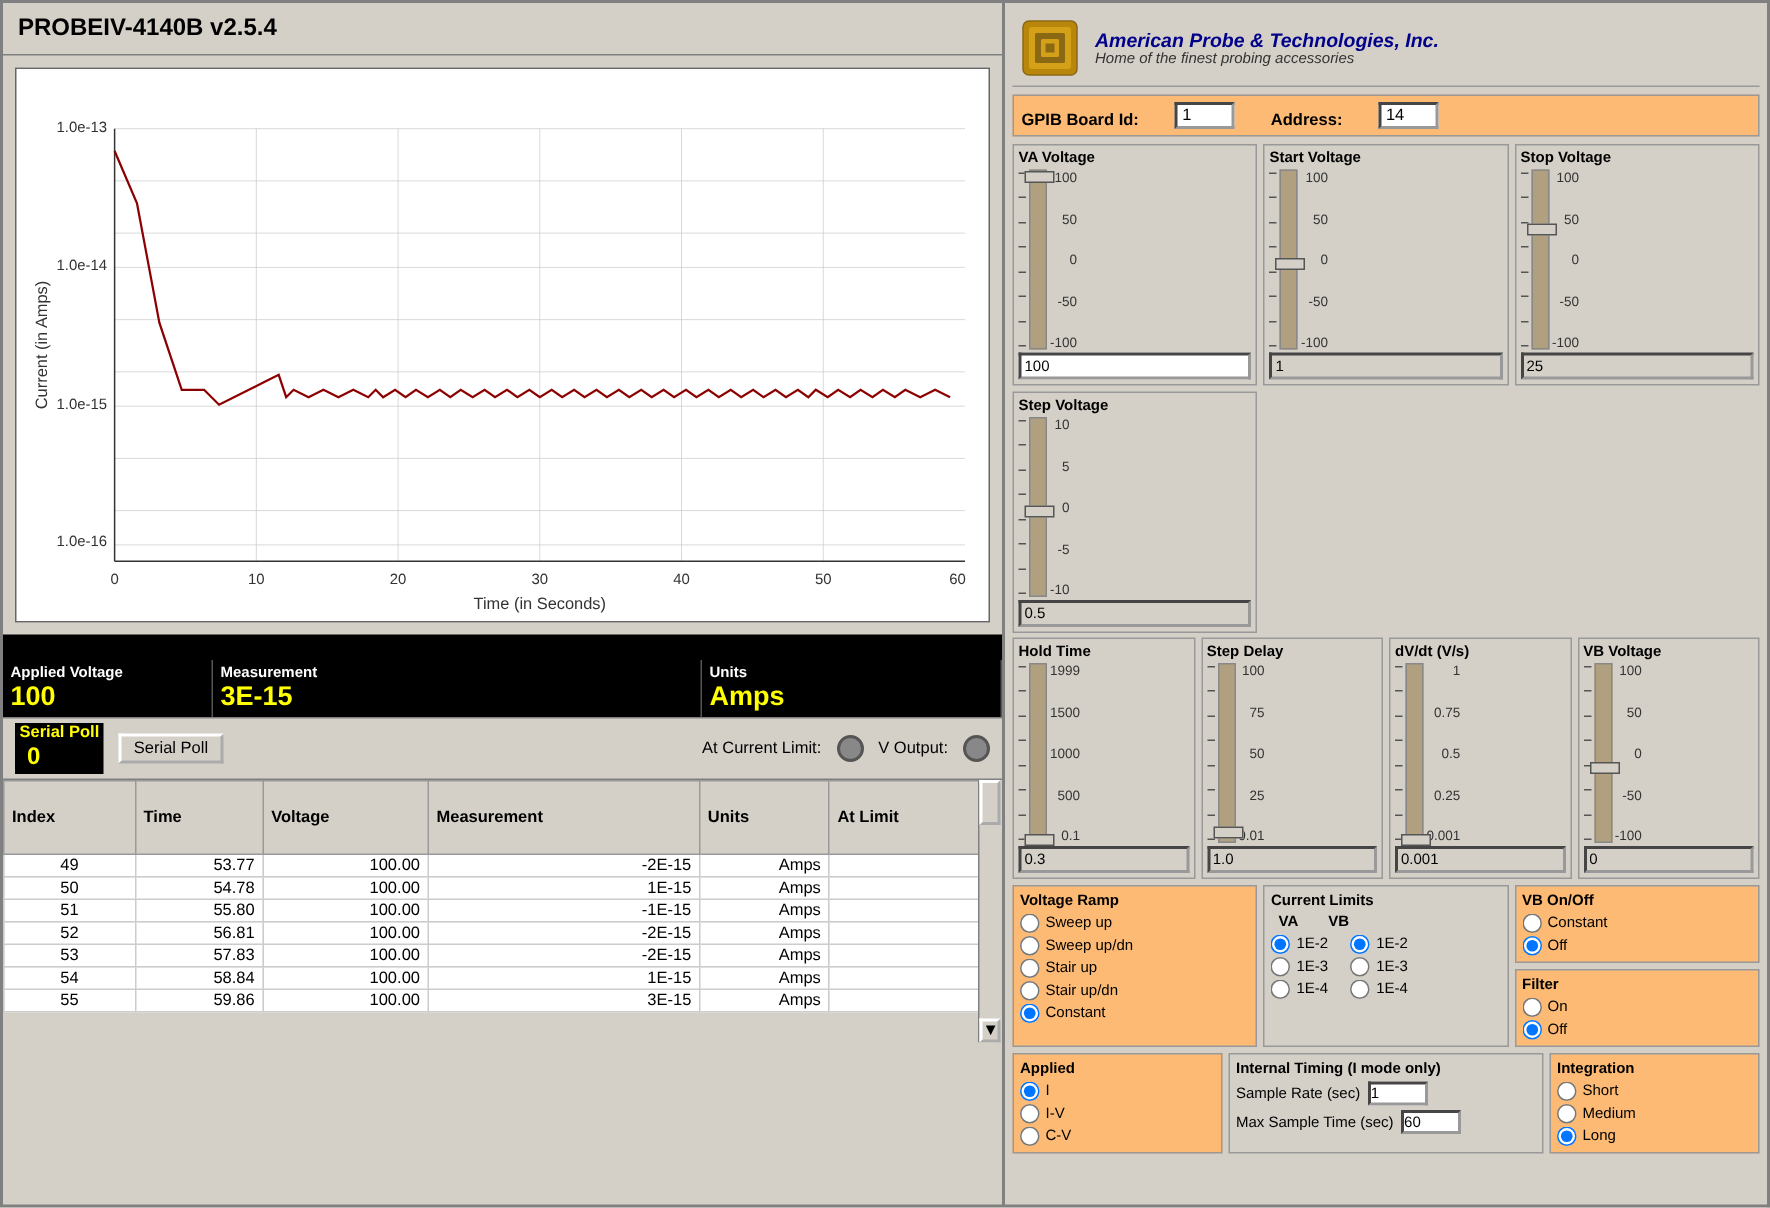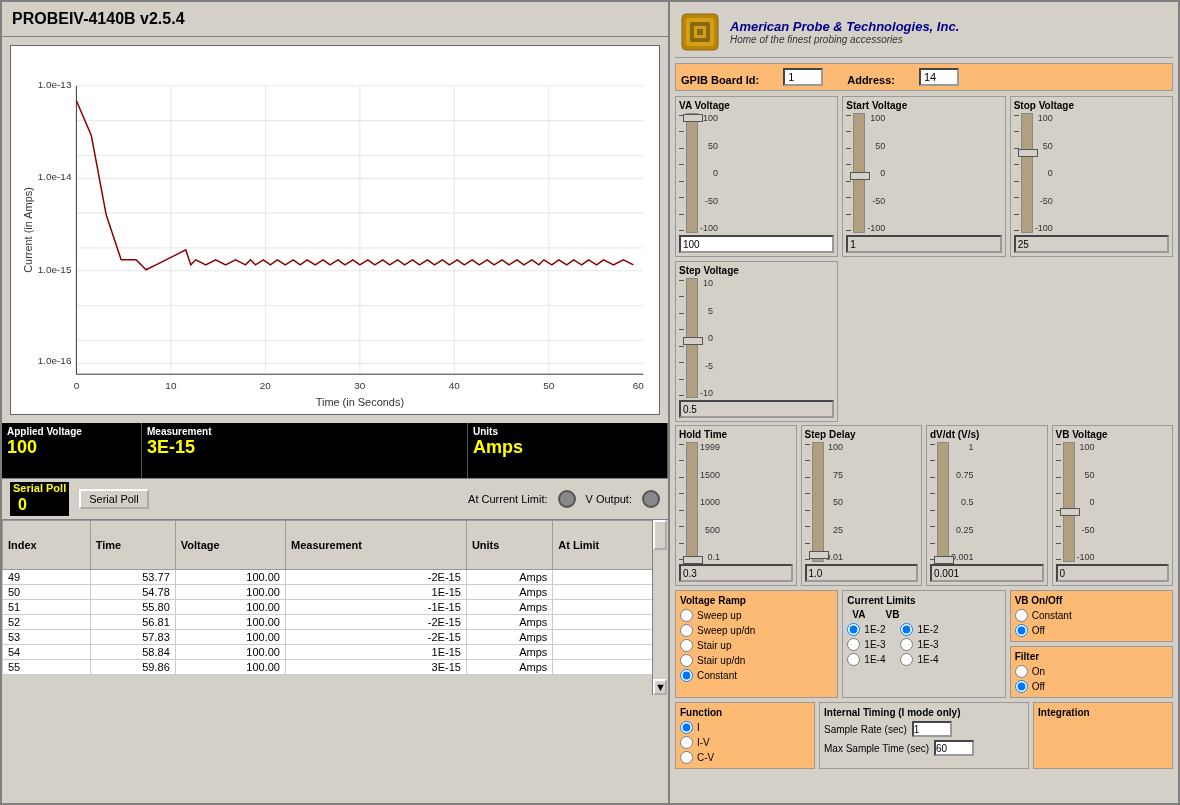--- a/index.html
+++ b/index.html
@@ -54,20 +54,21 @@
     .data-section {
       flex: 1;
       display: flex;
       flex-direction: column;
     }
     .status-bar {
       display: flex;
       background: #000;
       color: #fff;
       min-height: 55px;
+      align-items: flex-end;
     }
     .status-item {
       padding: 3px 5px;
       border-right: 1px solid #555;
     }
     .status-label {
       color: #fff;
       font-size: 10px;
       font-weight: bold;
     }
@@ -98,21 +99,21 @@
       padding: 18px 5px;
       text-align: left;
       font-weight: bold;
     }
     .data-table td {
       border: 1px solid #ccc;
       padding: 1px 5px;
       text-align: right;
       background: white;
     }
-    .data-table td:first-child { text-align: left; }
+    .data-table td:first-child { text-align: center; }
     .table-wrapper {
       height: 175px;
       overflow-y: hidden;
       position: relative;
     }
     .table-scroll {
       height: 100%;
       overflow-y: scroll;
     }
     .dut-bar {
@@ -805,21 +806,21 @@
                 <span>Off</span>
             </label>
           </div>
         </div>
       </div>
     </div>
 
     <div style="display:grid; grid-template-columns:1fr 1.5fr 1fr; gap:4px; margin-top:4px;">
 
       <div class="section-box">
-        <div class="section-title">Function</div>
+        <div class="section-title">Applied</div>
         <div class="radio-group">
           <label class="radio-item">
             <input type="radio" name="func" checked="" style=""> 
               <span>I</span>
           </label>
           <label class="radio-item">
             <input type="radio" name="func" style=""> 
               <span>I-V</span>
           </label>
           <label class="radio-item">
@@ -836,16 +837,30 @@
           <input class="timing-input" type="text" value="1" style="">
         </div>
         <div class="timing-row">
           <span>Max Sample Time (sec)</span>
           <input class="timing-input" type="text" value="60" style="">
         </div>
       </div>
 
       <div class="section-box">
         <div class="section-title">Integration</div>
+        <div class="radio-group">
+          <label class="radio-item">
+            <input type="radio" name="integ" style=""> 
+              <span>Short</span>
+          </label>
+          <label class="radio-item">
+            <input type="radio" name="integ" style=""> 
+              <span>Medium</span>
+          </label>
+          <label class="radio-item">
+            <input type="radio" name="integ" checked="" style=""> 
+              <span>Long</span>
+          </label>
+        </div>
       </div>
     </div>
   </div>
 </div>
 
 </body></html>

